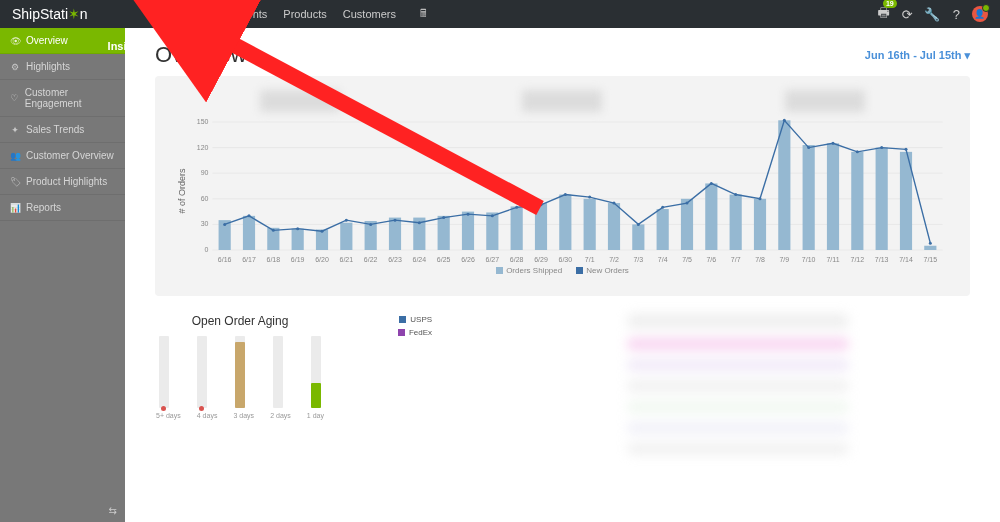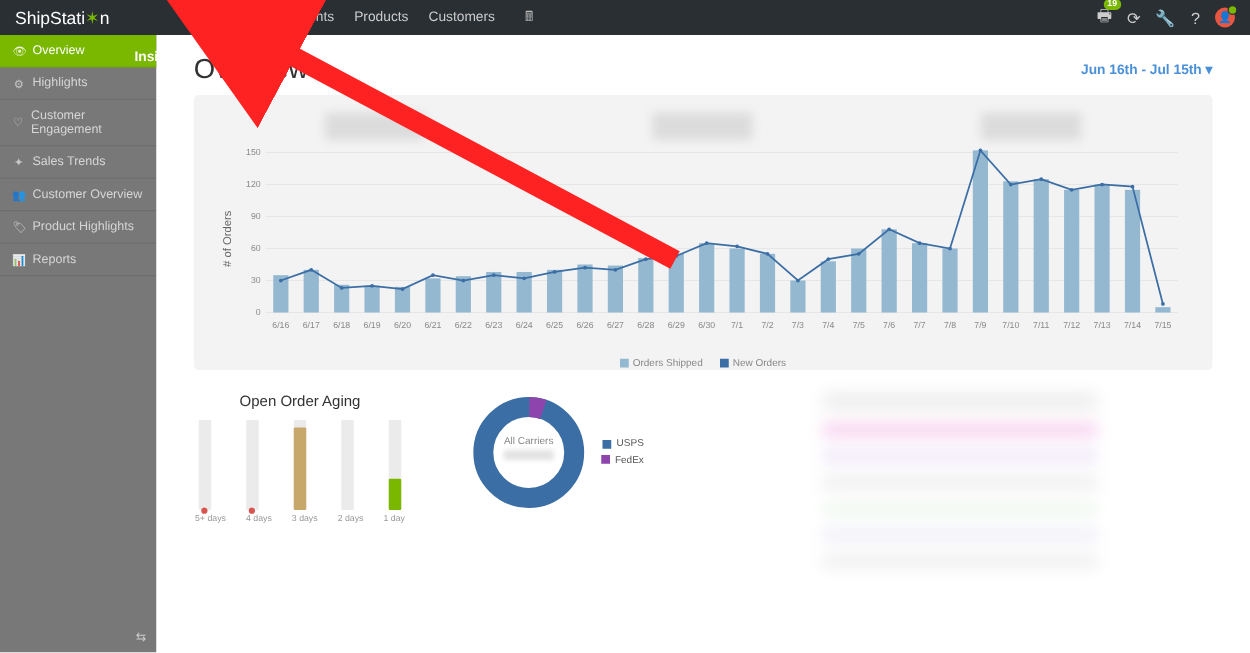--- a/index.html
+++ b/index.html
@@ -38,27 +38,27 @@
   .date-range { color:#4a90d9; font-size:11px; cursor:pointer;font-weight:bold; }
 
   
   .chart-panel { background:#f3f3f3; border-radius:4px; padding:14px 14px 6px 14px; height:220px; position:relative; }
   .blurred-summary { display:flex; justify-content:space-around; margin-bottom:4px; }
   .blurred-block { width:80px; height:22px; background:#dcdcdc; filter:blur(4px); border-radius:3px;}
   .chart-svg { width:100%; height:150px; display:block;}
   .xtick { font-size:7px; fill:#888; text-anchor:middle; }
   .ytick { font-size:7px; fill:#888; text-anchor:end; }
   .ylabel { font-size:9px; fill:#666; }
-  .legend { display:flex; gap:14px; justify-content:center; font-size:8px; color:#888; margin-top:20px;}
+  .legend { display:flex; gap:14px; justify-content:center; font-size:8px; color:#888; margin-top:0;}
   .legend .sq { width:7px; height:7px; display:inline-block; margin-right:3px; vertical-align:middle;}
   .sq.light { background:#95b8d1; }
   .sq.dark { background:#3b6ea5; }
 
   
-  .row2 { display:flex; margin-top:18px; gap:30px; }
+  .row2 { display:flex; margin-top:18px; }
   .minichart { flex:0 0 auto; text-align:center; }
   .mini-title { font-size:12px; color:#333; margin-bottom:8px; }
   .aging { width:170px; }
   .aging-bars { display:flex; justify-content:space-between; align-items:flex-end; height:72px; padding:0 4px;}
   .abar-wrap { width:10px; height:72px; background:#ebebeb; position:relative; border-radius:1px;}
   .abar { position:absolute; bottom:0; left:0; width:100%; border-radius:1px;}
   .abar.tan { background:#c8a76b;}
   .abar.green { background:#7ab800;}
   .abar.reddot::after { content:''; position:absolute; bottom:-3px; left:2px; width:5px; height:5px; background:#d9534f; border-radius:50%;}
   .aging-labels { display:flex; justify-content:space-between; font-size:7px; color:#999; margin-top:4px; padding:0 1px;}
@@ -293,30 +293,20 @@
             <span>5+ days</span>
             <span>4 days</span>
             <span>3 days</span>
             <span>2 days</span>
             <span>1 day</span>
           </div>
       </div>
 
       <div class="minichart">
         <div class="donut-wrap">
-          <div class="donut">
-            <svg viewBox="0 0 42 42">
-              <circle cx="21" cy="21" r="15.9" fill="none" stroke="#3b6ea5" stroke-width="7"></circle>
-              <circle cx="21" cy="21" r="15.9" fill="none" stroke="#8e44ad" stroke-width="7" stroke-dasharray="5 95" stroke-dashoffset="25"></circle>
-            </svg>
-            <div class="donut-center">
-              <span>All Carriers</span>
-              <span class="blurline"></span>
-            </div>
-          </div>
           <div class="carrier-legend">
             <div><span class="sq2 us"></span><span>USPS</span></div>
             <div><span class="sq2 fx"></span><span>FedEx</span></div>
           </div>
         </div>
       </div>
 
       <div class="blurred-panel">
         <div class="bp-inner"></div>
       </div>

